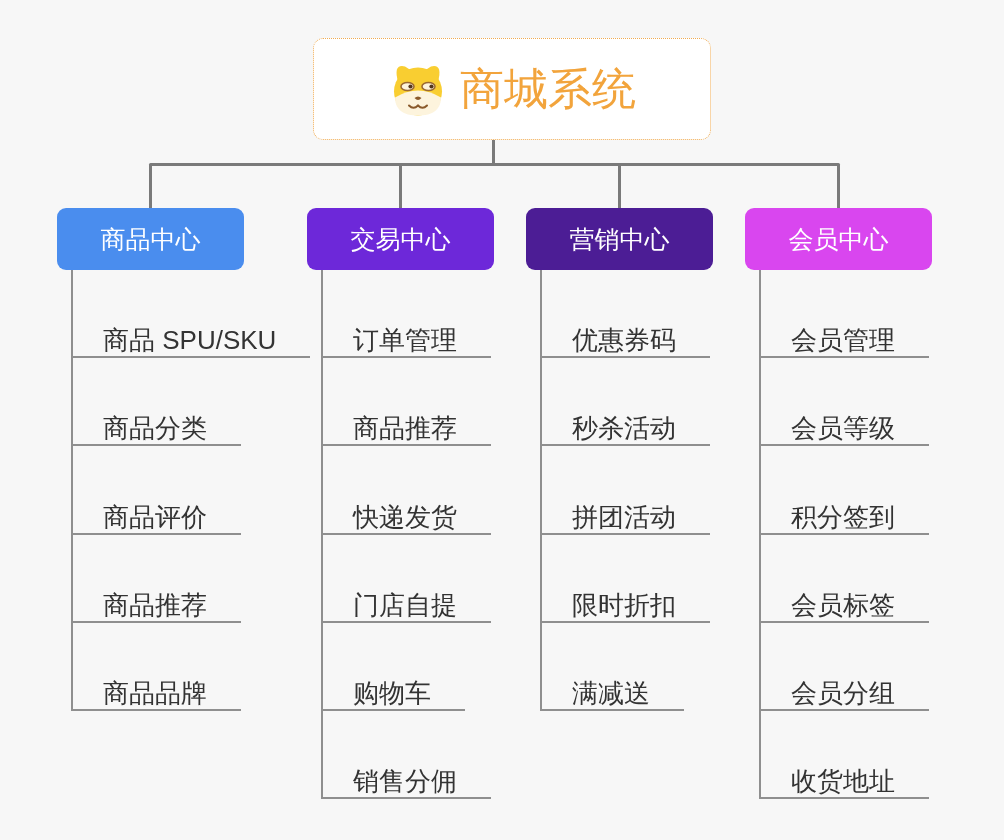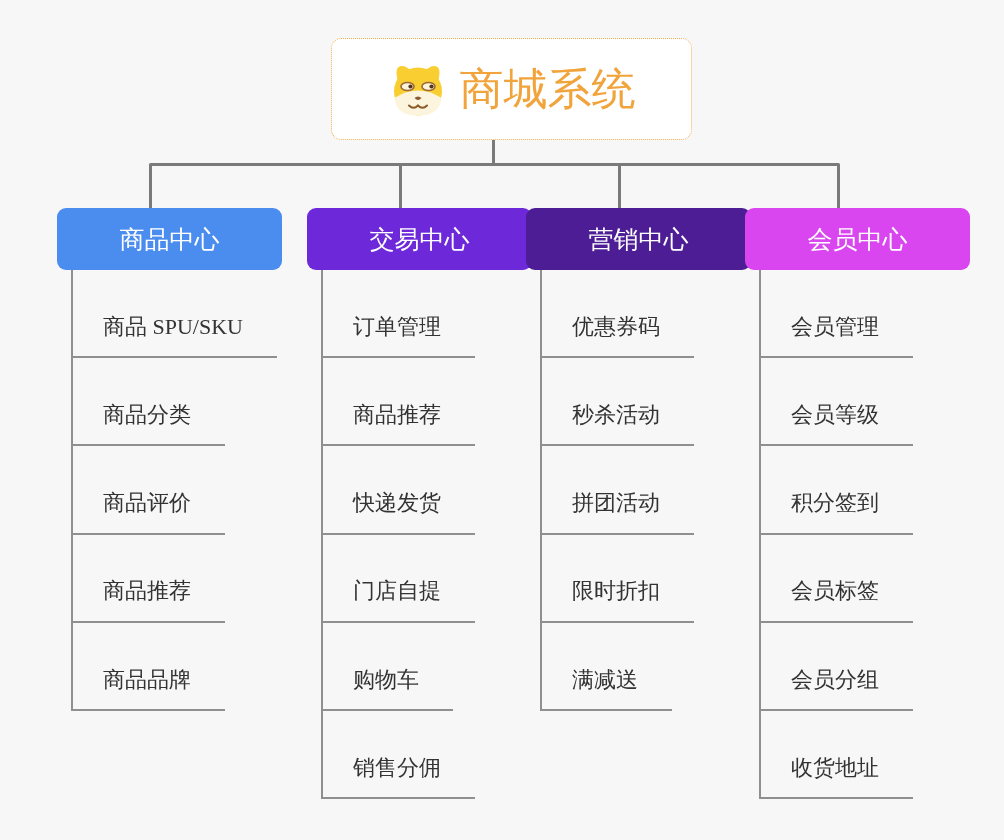--- a/index.html
+++ b/index.html
@@ -16,22 +16,22 @@
     height: 840px;
     position: relative;
     overflow: hidden;
     background: #f7f7f7;
     font-family: "Liberation Sans", "DejaVu Sans", sans-serif;
   }
 
   
   .root-node {
     position: absolute;
-    left: 331px; top: 38px;
-    width: 361px; height: 102px;
+    left: 313px; top: 38px;
+    width: 398px; height: 102px;
     background: #ffffff;
     border: 1px dotted var(--root-border);
     border-radius: 10px;
     display: flex;
     align-items: center;
     justify-content: center;
     gap: 12px;
   }
   .root-title {
     font-size: 44px;
@@ -51,48 +51,47 @@
   .drop-4 { left: 837px; }
 
   
   .branch { position: absolute; top: 208px; }
   .branch-1 { left: 57px; }
   .branch-2 { left: 307px; }
   .branch-3 { left: 526px; }
   .branch-4 { left: 745px; }
 
   .branch-header {
-    width: 225px; height: 62px;
+    width: 187px; height: 62px;
     border-radius: 9px;
     color: #ffffff;
     font-size: 25px;
     display: flex;
     align-items: center;
     justify-content: center;
     white-space: nowrap;
     cursor: default;
   }
   .branch-items {
     margin-left: 14px;
     border-left: 2px solid var(--line);
   }
   .item-row {
     height: 88.2px;
     display: flex;
     align-items: flex-end;
   }
   .item-node {
     border-bottom: 2px solid var(--line);
-    padding: 0 34px 17px 30px;
-    font-size: 22px;
+    padding: 0 34px 0 30px;
+    font-size: 26px;
     color: var(--item-text);
     white-space: nowrap;
     line-height: 1.15;
     cursor: default;
-    font-family: Liberation Serif, serif;
   }
 </style>
 </head>
 <body style="background: rgb(247, 247, 247);">
 
 <div>
   <div class="conn stem"></div>
   <div class="conn bus"></div>
   <div class="conn drop drop-1"></div>
   <div class="conn drop drop-2"></div>

